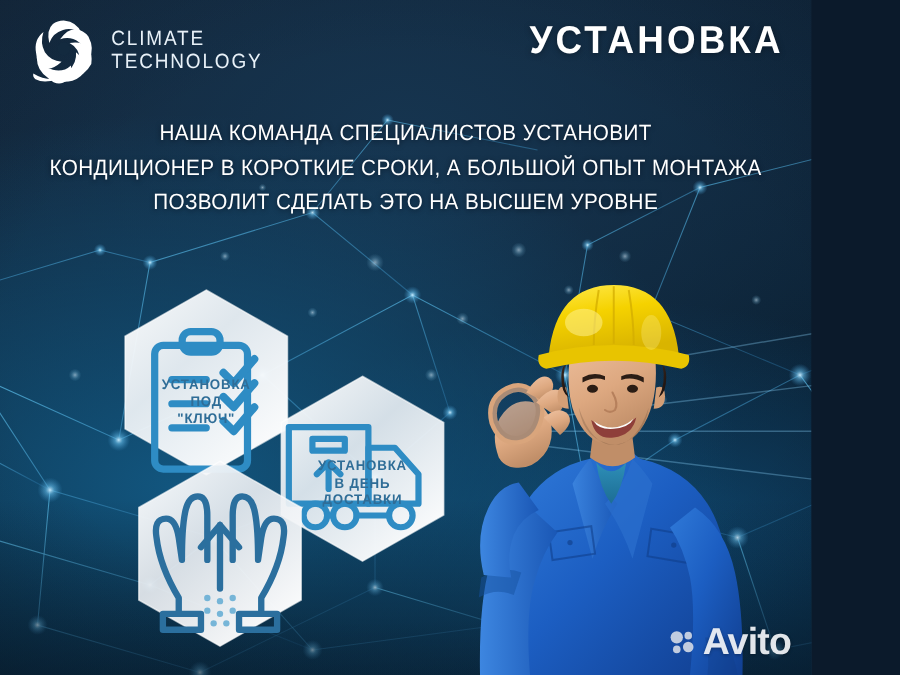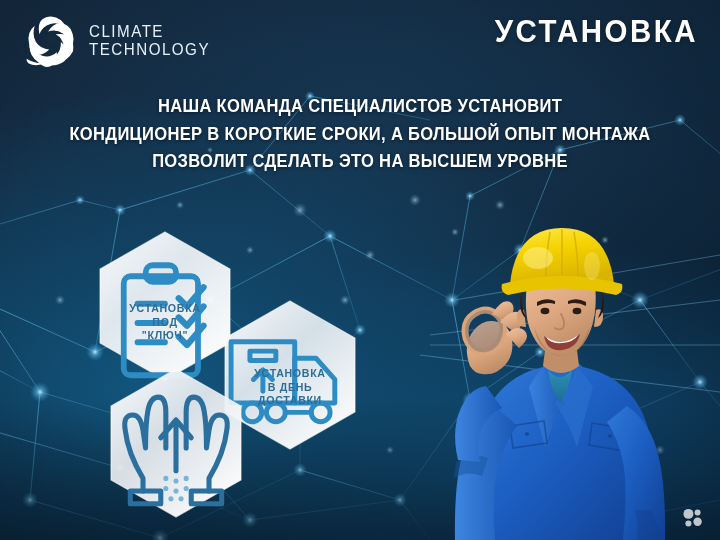--- a/index.html
+++ b/index.html
@@ -6,21 +6,21 @@
   * { margin:0; padding:0; box-sizing:border-box; }
   html, body { width:720px; height:540px; }
   body {
     font-family: "Liberation Sans", sans-serif;
     background:#0b1a2b;
     overflow:hidden;
   }
 
   #ad {
     position:relative;
-    width:720px; height:540px;
+    width:649px; height:540px;
     overflow:hidden;
     background:
       radial-gradient(120% 95% at 22% 72%, #12567f 0%, rgba(12,48,74,0) 58%),
       radial-gradient(85% 70% at 78% 88%, #0f4a74 0%, rgba(11,40,64,0) 62%),
       radial-gradient(95% 80% at 50% 22%, #163550 0%, rgba(14,33,50,0) 70%),
       linear-gradient(165deg,#16293d 0%,#10263b 32%,#0b2134 62%,#0a2539 100%);
   }
 
   
   .mesh { position:absolute; inset:0; }
@@ -54,21 +54,21 @@
     transform:scaleX(.95); transform-origin:right center;
     text-shadow:0 1px 5px rgba(0,0,0,.35);
   }
 
   
   .headline {
     position:absolute; left:0; right:0; top:93px;
     text-align:center;
     color:#ffffff;
     font-family:"Liberation Sans Narrow","Liberation Sans",sans-serif;
-    font-weight:700; font-size:17.6px;
+    font-weight:400; font-size:17.6px;
     letter-spacing:.35px; line-height:27.5px;
     text-shadow:0 1px 4px rgba(2,12,24,.6);
   }
   .headline div { transform:scaleX(.94); }
 
   
   .worker { position:absolute; right:-6px; bottom:0; width:330px; height:330px; }
   .worker svg { display:block; width:100%; height:100%; }
 
   
@@ -461,15 +461,16 @@
 
   <div class="avito">
     <span class="avito-dots">
       <svg viewBox="0 0 24 24" aria-hidden="true">
         <circle cx="7" cy="7.5" r="5.4" fill="#e8eaee" opacity=".88"></circle>
         <circle cx="17" cy="6" r="3.3" fill="#e8eaee" opacity=".88"></circle>
         <circle cx="7" cy="18" r="3.3" fill="#e8eaee" opacity=".88"></circle>
         <circle cx="17" cy="16" r="4.6" fill="#e8eaee" opacity=".88"></circle>
       </svg>
     </span>
+    <span class="avito-word">Avito</span>
   </div>
 
 </div>
 
 </body></html>

